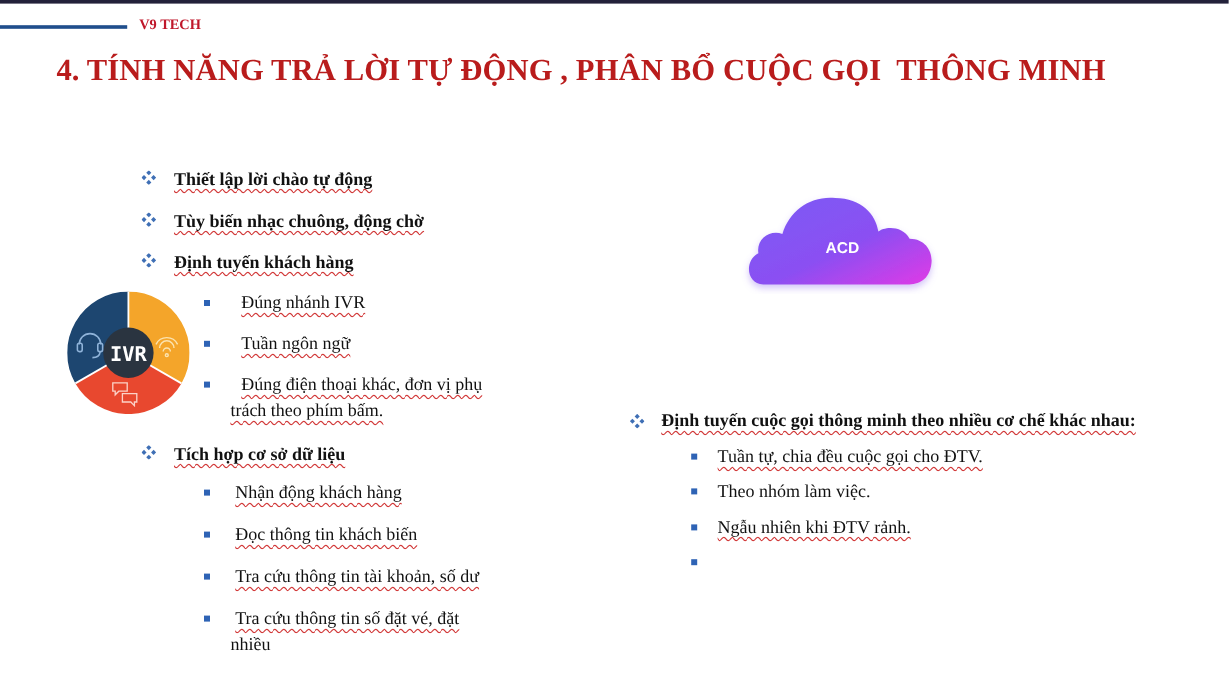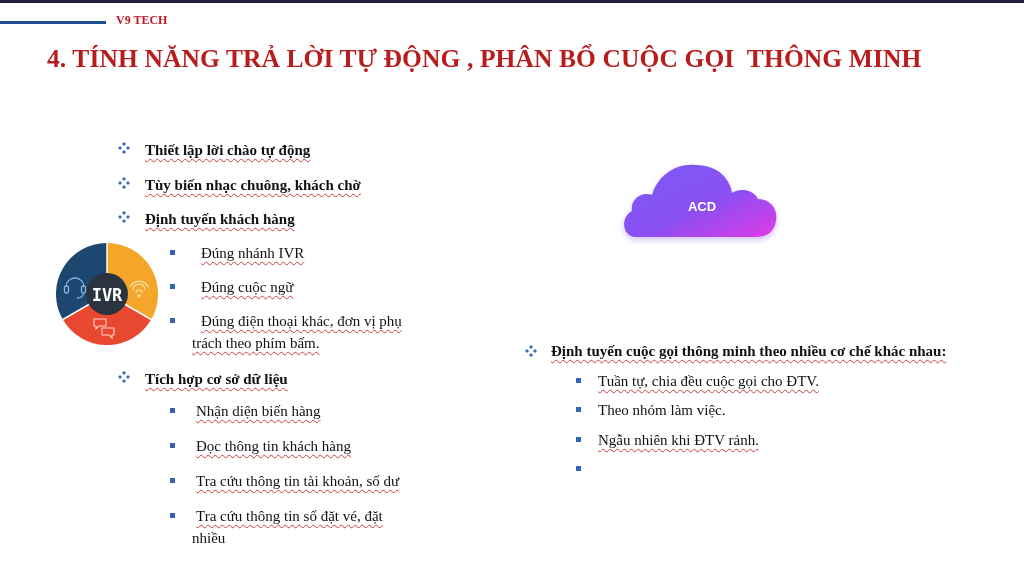--- a/index.html
+++ b/index.html
@@ -65,57 +65,57 @@
   <div class="item lvl1" style="left:145px;top:140px"><span class="txt">Thiết lập lời chào tự động</span></div>
 
   <svg class="diamond" style="left:118px;top:177px" viewBox="0 0 12 12">
       <g fill="#3f6fb5">
         <rect x="4.5" y="0.5" width="3" height="3" transform="rotate(45 6 2)"></rect>
         <rect x="4.5" y="8.5" width="3" height="3" transform="rotate(45 6 10)"></rect>
         <rect x="0.5" y="4.5" width="3" height="3" transform="rotate(45 2 6)"></rect>
         <rect x="8.5" y="4.5" width="3" height="3" transform="rotate(45 10 6)"></rect>
       </g>
     </svg>
-  <div class="item lvl1" style="left:145px;top:175px"><span class="txt">Tùy biến nhạc chuông, khách chờ</span></div>
+  <div class="item lvl1" style="left:145px;top:175px"><span class="txt">Tùy biến nhạc chuông, động chờ</span></div>
 
   <svg class="diamond" style="left:118px;top:211px" viewBox="0 0 12 12">
       <g fill="#3f6fb5">
         <rect x="4.5" y="0.5" width="3" height="3" transform="rotate(45 6 2)"></rect>
         <rect x="4.5" y="8.5" width="3" height="3" transform="rotate(45 6 10)"></rect>
         <rect x="0.5" y="4.5" width="3" height="3" transform="rotate(45 2 6)"></rect>
         <rect x="8.5" y="4.5" width="3" height="3" transform="rotate(45 10 6)"></rect>
       </g>
     </svg>
   <div class="item lvl1" style="left:145px;top:209px"><span class="txt">Định tuyến khách hàng</span></div>
 
   <div class="sq" style="left:170px;top:250px"></div>
   <div class="item" style="left:201px;top:243px"><span class="txt">Đúng nhánh IVR</span></div>
 
   <div class="sq" style="left:170px;top:284px"></div>
-  <div class="item" style="left:201px;top:277px"><span class="txt">Đúng cuộc ngữ</span></div>
+  <div class="item" style="left:201px;top:277px"><span class="txt">Tuần ngôn ngữ</span></div>
 
   <div class="sq" style="left:170px;top:318px"></div>
   <div class="item" style="left:201px;top:311px"><span class="txt">Đúng điện thoại khác, đơn vị phụ</span></div>
   <div class="item" style="left:192px;top:333px"><span class="txt">trách theo phím bấm.</span></div>
 
   <svg class="diamond" style="left:118px;top:371px" viewBox="0 0 12 12">
       <g fill="#3f6fb5">
         <rect x="4.5" y="0.5" width="3" height="3" transform="rotate(45 6 2)"></rect>
         <rect x="4.5" y="8.5" width="3" height="3" transform="rotate(45 6 10)"></rect>
         <rect x="0.5" y="4.5" width="3" height="3" transform="rotate(45 2 6)"></rect>
         <rect x="8.5" y="4.5" width="3" height="3" transform="rotate(45 10 6)"></rect>
       </g>
     </svg>
   <div class="item lvl1" style="left:145px;top:369px"><span class="txt">Tích hợp cơ sở dữ liệu</span></div>
 
   <div class="sq" style="left:170px;top:408px"></div>
-  <div class="item" style="left:196px;top:401px"><span class="txt">Nhận diện biến hàng</span></div>
+  <div class="item" style="left:196px;top:401px"><span class="txt">Nhận động khách hàng</span></div>
 
   <div class="sq" style="left:170px;top:443px"></div>
-  <div class="item" style="left:196px;top:436px"><span class="txt">Đọc thông tin khách hàng</span></div>
+  <div class="item" style="left:196px;top:436px"><span class="txt">Đọc thông tin khách biến</span></div>
 
   <div class="sq" style="left:170px;top:478px"></div>
   <div class="item" style="left:196px;top:471px"><span class="txt">Tra cứu thông tin tài khoản, số dư</span></div>
 
   <div class="sq" style="left:170px;top:513px"></div>
   <div class="item" style="left:196px;top:506px"><span class="txt">Tra cứu thông tin số đặt vé, đặt</span></div>
   <div class="item" style="left:192px;top:528px"><span class="plain">nhiều</span></div>
 </div>
 
 <svg class="ivr" viewBox="0 0 102 102">

